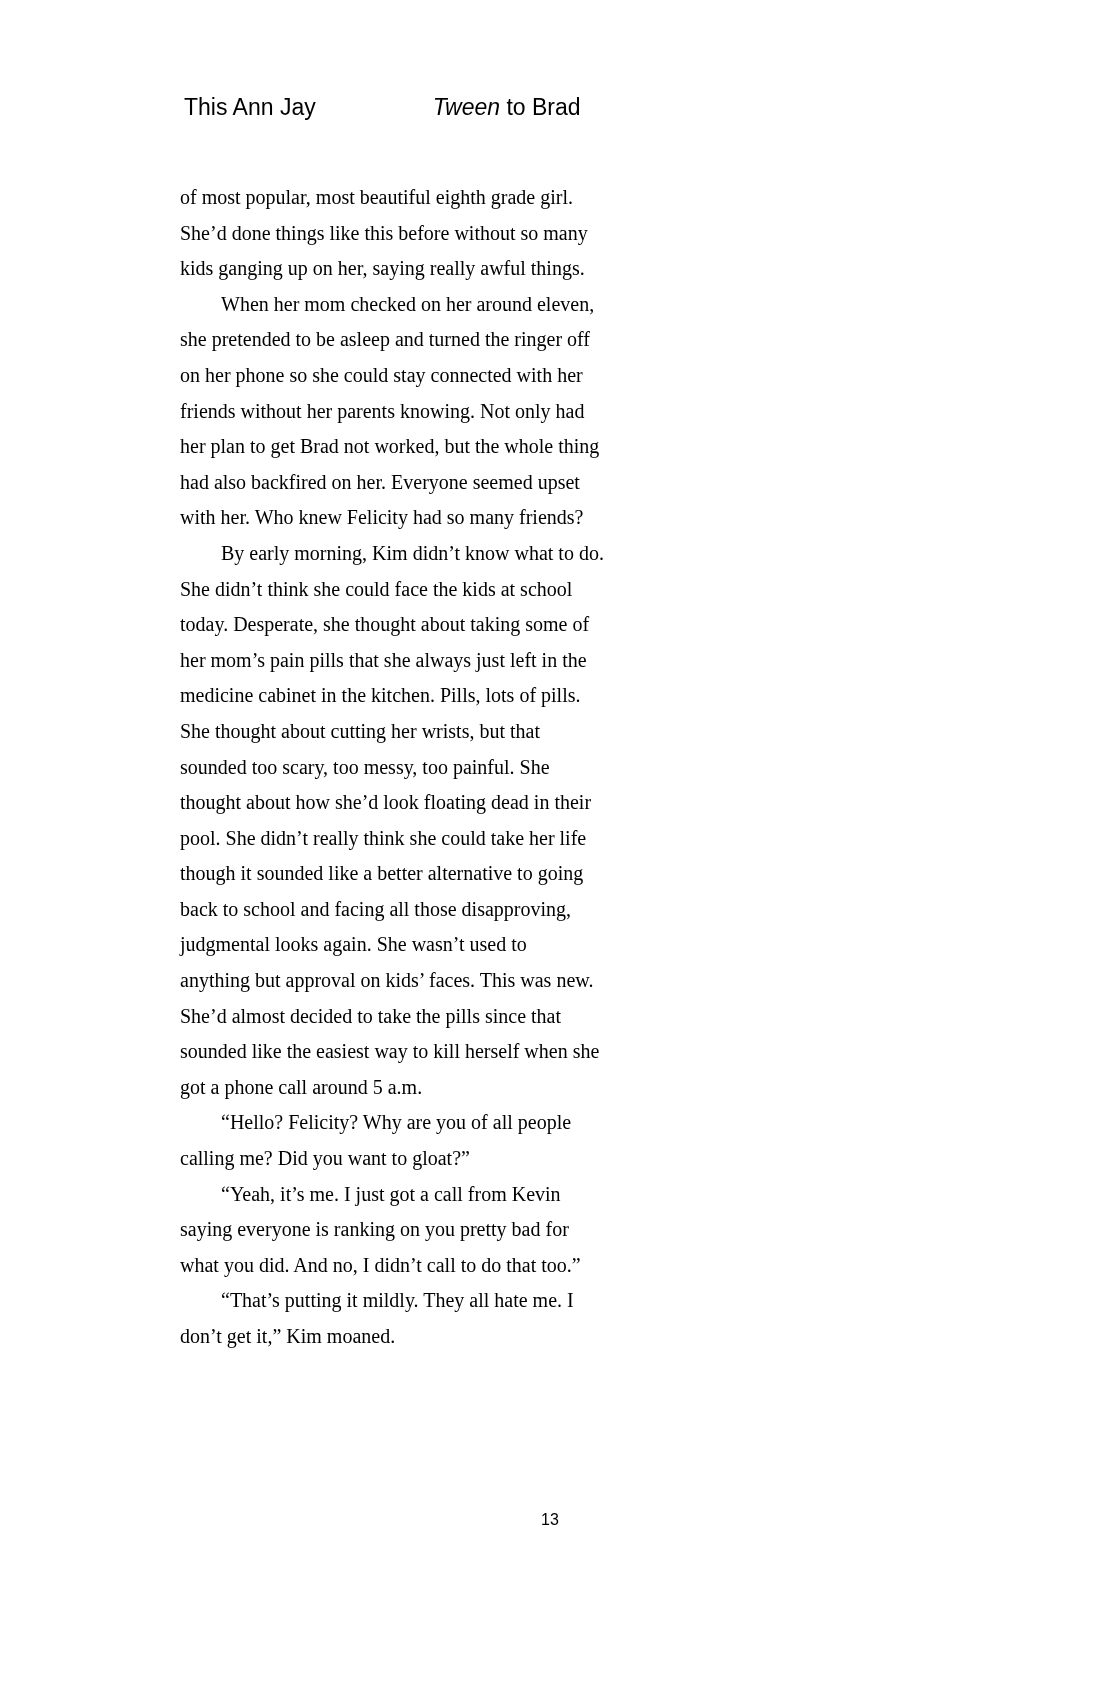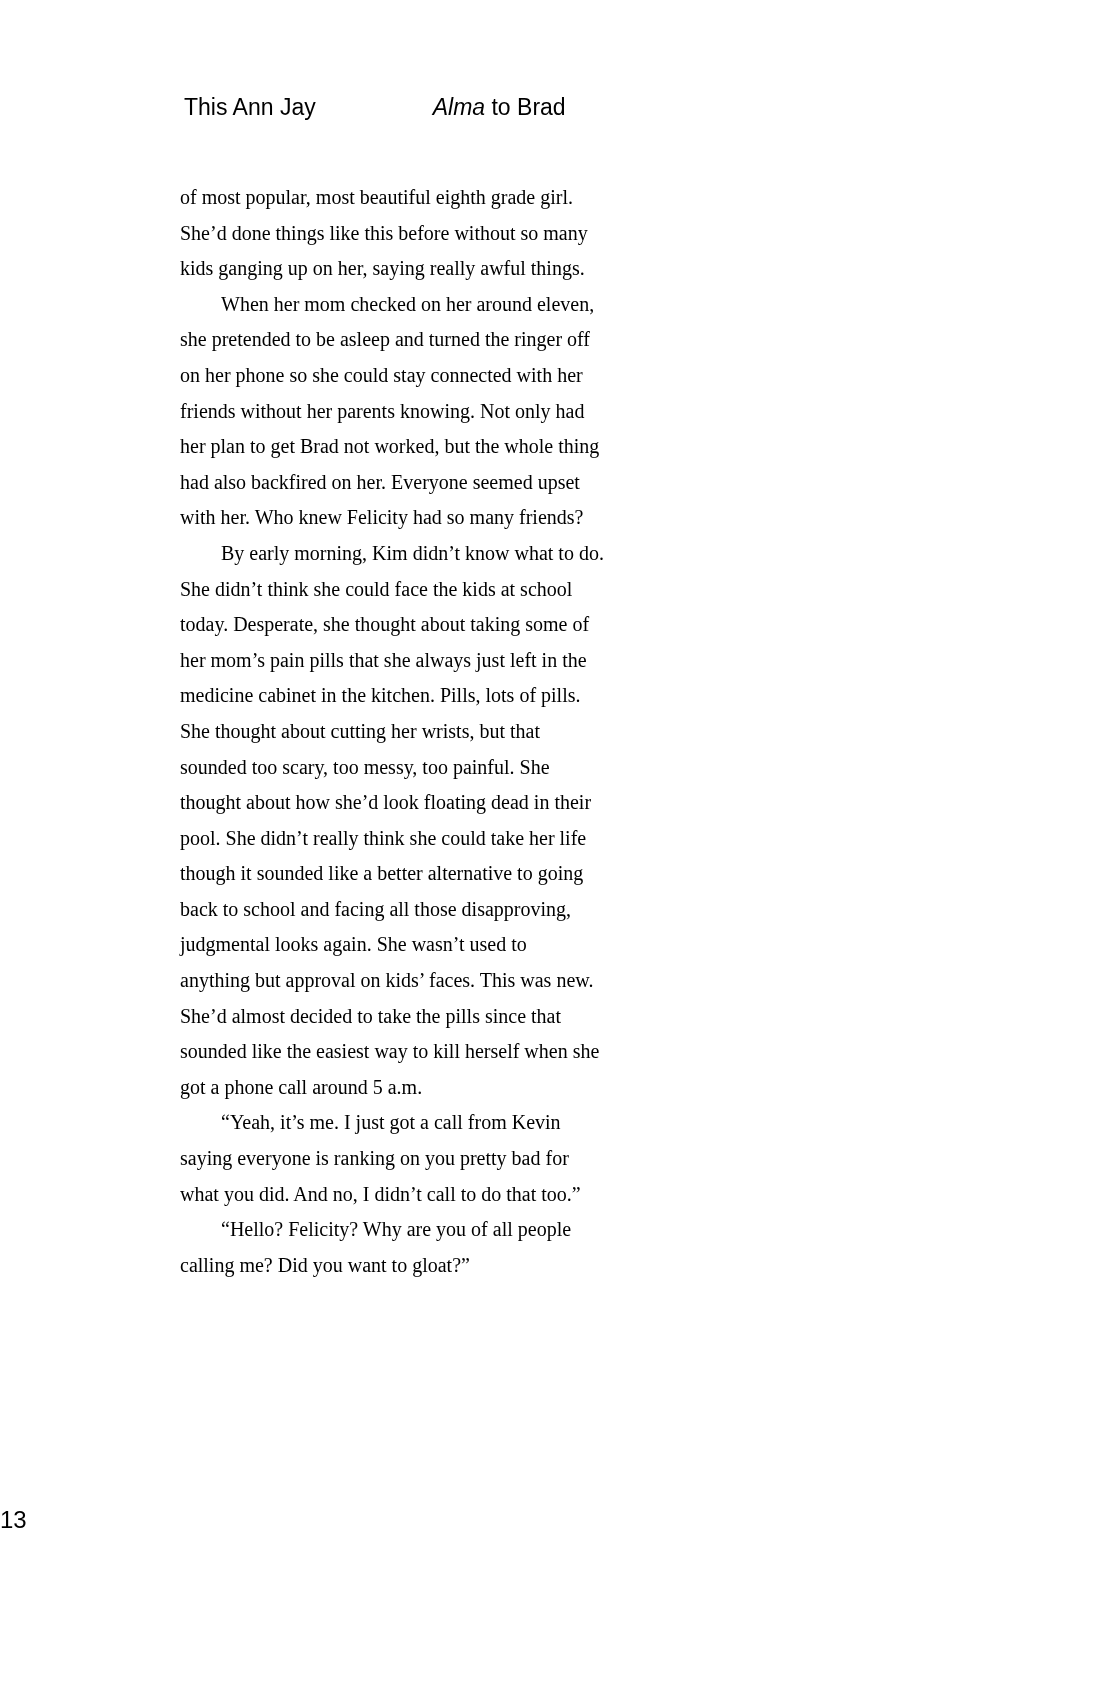--- a/index.html
+++ b/index.html
@@ -70,33 +70,34 @@
   .body-text p.indent {
     text-indent: 2.05em;
   }
 
   
   .folio {
     position: absolute;
     left: 0;
     top: 1505px;
     width: 1100px;
+    text-align: center;
     font-family: "Liberation Sans", "DejaVu Sans", sans-serif;
-    font-size: 24px;
+    font-size: 16px;
     line-height: 30px;
     color: #000000;
   }
 </style>
 </head>
 <body>
 
 <div class="page">
 
   <div class="running-head">
-    <span class="author">This Ann Jay</span><span class="title"><span class="italic">Alma</span><span> to Brad</span></span>
+    <span class="author">This Ann Jay</span><span class="title"><span class="italic">Tween</span><span> to Brad</span></span>
   </div>
 
   <div class="body-text">
     <p>of most popular, most beautiful eighth grade girl.
 She’d done things like this before without so many
 kids ganging up on her, saying really awful things.</p>
     <p class="indent">When her mom checked on her around eleven,
 she pretended to be asleep and turned the ringer off
 on her phone so she could stay connected with her
 friends without her parents knowing. Not only had
@@ -112,22 +113,24 @@
 sounded too scary, too messy, too painful. She
 thought about how she’d look floating dead in their
 pool. She didn’t really think she could take her life
 though it sounded like a better alternative to going
 back to school and facing all those disapproving,
 judgmental looks again. She wasn’t used to
 anything but approval on kids’ faces. This was new.
 She’d almost decided to take the pills since that
 sounded like the easiest way to kill herself when she
 got a phone call around 5 a.m.</p>
+    <p class="indent">“Hello? Felicity? Why are you of all people
+calling me? Did you want to gloat?”</p>
     <p class="indent">“Yeah, it’s me. I just got a call from Kevin
 saying everyone is ranking on you pretty bad for
 what you did. And no, I didn’t call to do that too.”</p>
-    <p class="indent">“Hello? Felicity? Why are you of all people
-calling me? Did you want to gloat?”</p>
+    <p class="indent">“That’s putting it mildly. They all hate me. I
+don’t get it,” Kim moaned.</p>
   </div>
 
   <div class="folio">13</div>
 
 </div>
 
 </body></html>

